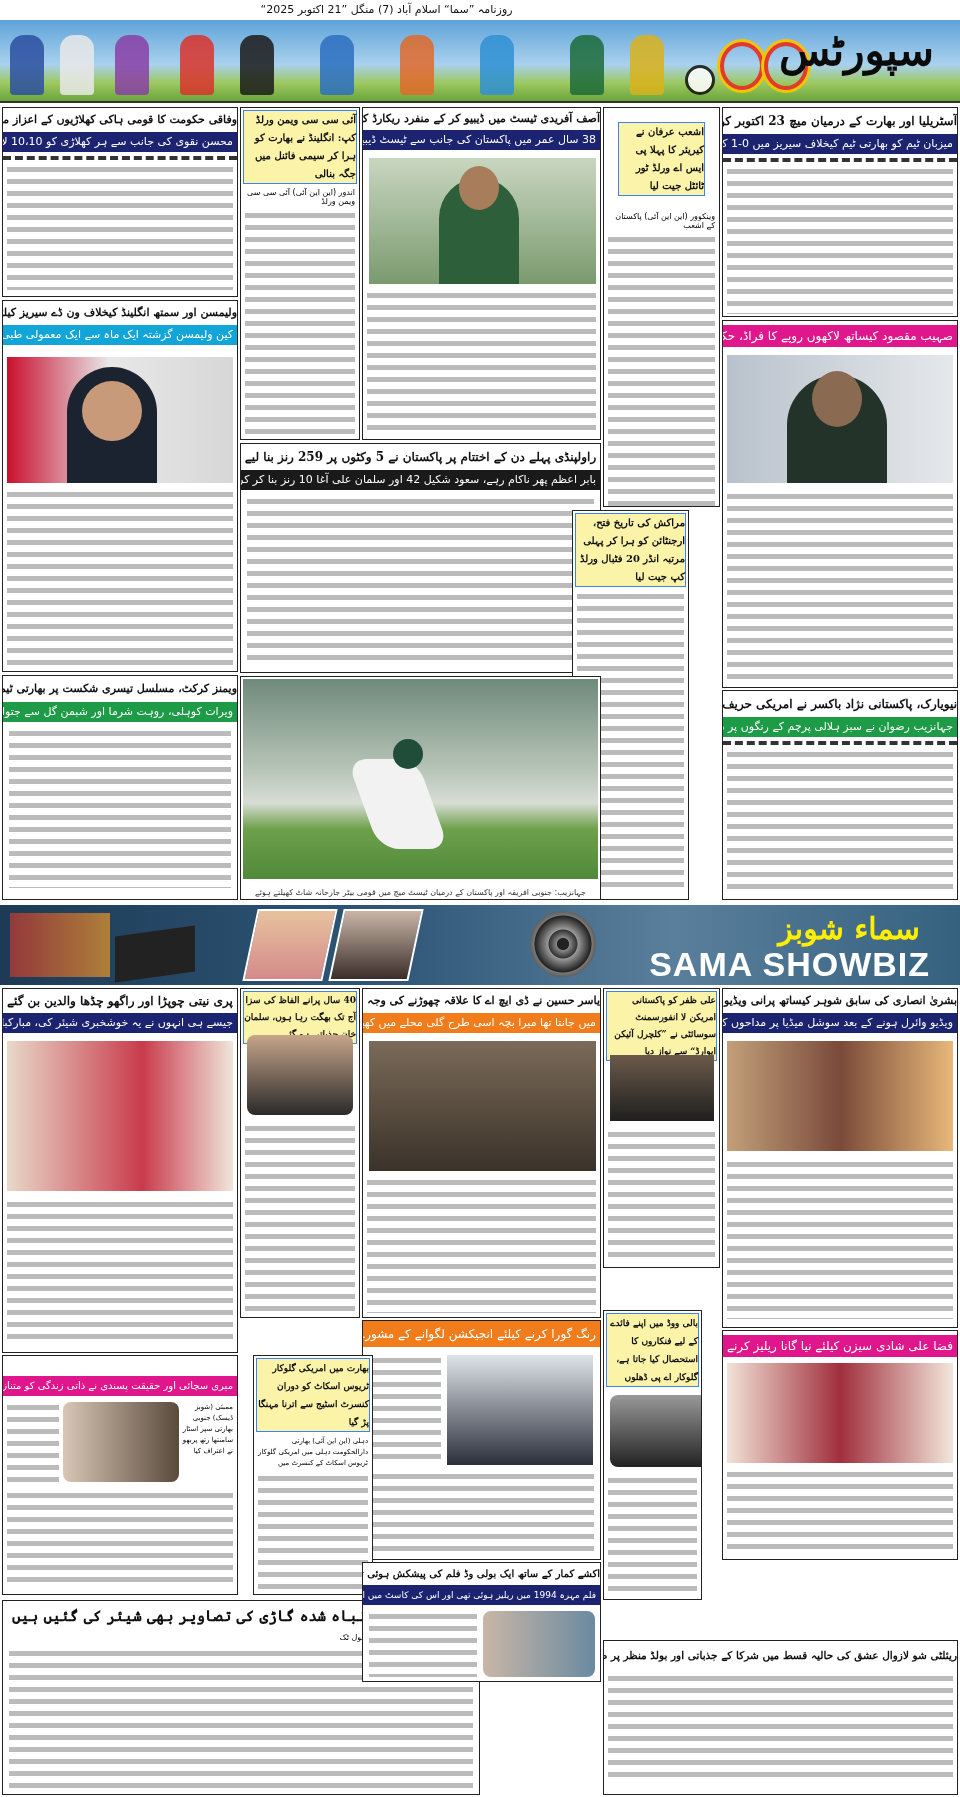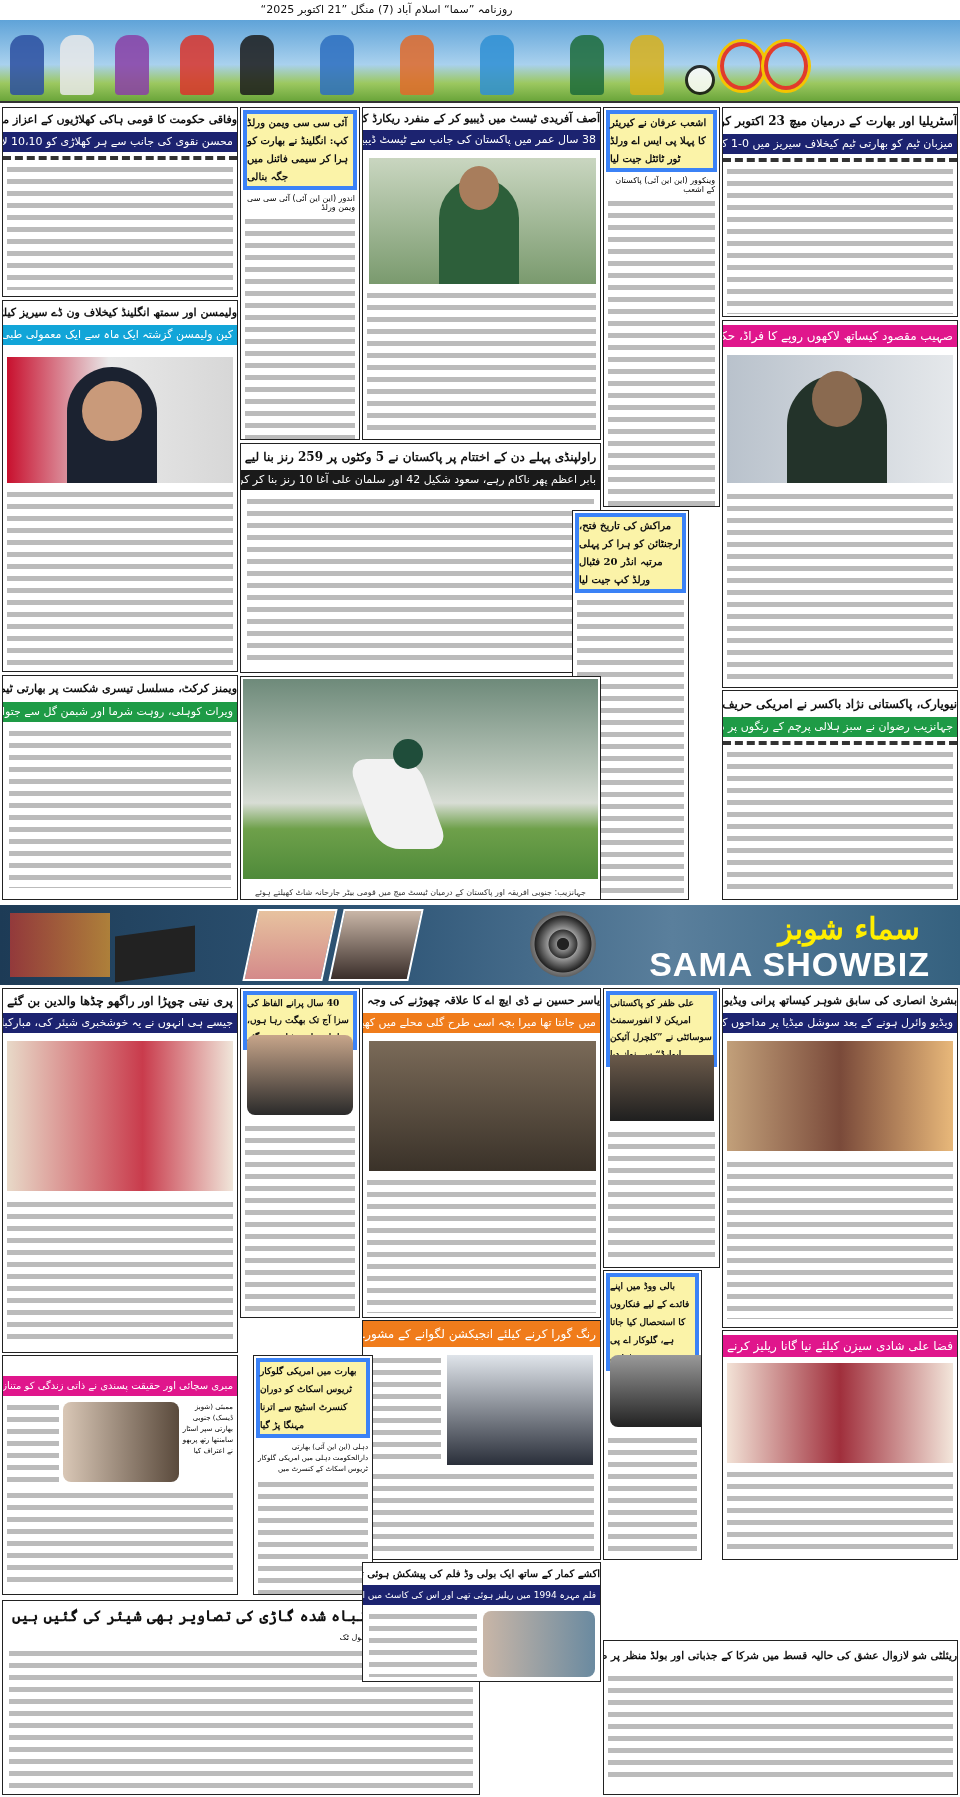--- a/index.html
+++ b/index.html
@@ -13,21 +13,21 @@
   .sports-rings span { position: absolute; top: 0; width: 44px; height: 48px; border-radius: 50%; border: 4px solid #e23b2b; box-shadow: 0 0 0 3px #f5c400; }
   .col { border: 1.5px solid #222; background: #fff; overflow: hidden; }
   .head { font-family: "DejaVu Serif", serif; font-weight: bold; color: #111; text-align: center; white-space: nowrap; overflow: hidden; }
   .strap { color: #fff; font-size: 11px; line-height: 20px; text-align: center; white-space: nowrap; overflow: hidden; padding: 0 4px; }
   .navy { background: #1c2370; }
   .cyan { background: #12a5d8; }
   .green { background: #1e9b46; }
   .magenta { background: #e0168c; }
   .orange { background: #f07c1b; }
   .black { background: #1a1a1a; }
-  .yellowbox { background: #fbf3a8; border: 4px solid #3b82f6; text-align: left; font-family: "DejaVu Serif", serif; font-weight: bold; font-size: 12px; line-height: 20px; color: #111; }
+  .yellowbox { background: #fbf3a8; border: 1px solid #3b82f6; text-align: right; font-family: "DejaVu Serif", serif; font-weight: bold; font-size: 12px; line-height: 20px; color: #111; }
   .dash { border-top: 4px dashed #333; height: 0; }
   .body-text { font-size: 8px; line-height: 12px; color: #333; text-align: justify; background: repeating-linear-gradient(180deg, #fff 0, #fff 3px, #bbb 3px, #bbb 8px, #fff 8px, #fff 12px); }
   .photo { overflow: hidden; position: absolute; }
   .caption { font-size: 8px; color: #333; text-align: center; }
   .showbiz-banner { top: 905px; left: 0; width: 960px; height: 80px; background: linear-gradient(90deg, #1d3b56 0%, #2f5677 40%, #5a7f9c 70%, #35617f 100%); overflow: hidden; }
   .sb-urdu { position: absolute; right: 40px; top: 6px; font-family: "DejaVu Serif", serif; font-size: 30px; color: #ffee00; font-weight: bold; }
   .sb-eng { position: absolute; right: 30px; top: 40px; font-family: "Liberation Sans", sans-serif; font-size: 34px; font-weight: bold; color: #fff; letter-spacing: 1px; direction: ltr; }
   .reel { position: absolute; left: 530px; top: 6px; width: 66px; height: 66px; border-radius: 50%; background: radial-gradient(circle, #222 12%, #888 14%, #333 30%, #999 32%, #222 60%, #777 62%, #111 100%); }
   .portrait { position: absolute; top: 4px; height: 72px; transform: skewX(-12deg); border: 2px solid #fff; }
 </style>
@@ -45,31 +45,32 @@
   <div class="figure" style="left:320px;background:#2d6fbf"></div>
   <div class="figure" style="left:400px;background:#e06a2a"></div>
   <div class="figure" style="left:480px;background:#2f8fd4"></div>
   <div class="figure" style="left:570px;background:#1c6b3a"></div>
   <div class="figure" style="left:630px;background:#d9b21b"></div>
   <div class="figure" style="left:685px;width:30px;height:30px;border-radius:50%;background:#fff;border:3px solid #111"></div>
   <div class="sports-rings">
       <span style="left:0"></span>
       <span style="left:44px"></span>
     </div>
+  <div class="sports-title">سپورٹس</div>
 </div>
 
 <div class="abs col" style="left:722px;top:107px;width:236px;height:210px">
   <div class="head" style="font-size:12px;line-height:26px">آسٹریلیا اور بھارت کے درمیان میچ 23 اکتوبر کو کھیلا جائے گا</div>
   <div class="strap navy">میزبان ٹیم کو بھارتی ٹیم کیخلاف سیریز میں 0-1 کی برتری حاصل ہے، رپورٹ</div>
   <div class="dash" style="margin-top:4px"></div>
   <div class="body-text" style="height:148px;margin:4px"></div>
 </div>
 
 <div class="abs col" style="left:603px;top:107px;width:117px;height:400px">
-  <div class="yellowbox" style="margin:2px;font-size:10px;line-height:18px;white-space:normal">اشعب عرفان نے کیریئر کا پہلا پی ایس اے ورلڈ ٹور ٹائٹل جیت لیا</div>
+  <div class="yellowbox" style="margin:14px;font-size:10px;line-height:18px;white-space:normal">اشعب عرفان نے کیریئر کا پہلا پی ایس اے ورلڈ ٹور ٹائٹل جیت لیا</div>
   <div style="font-size:8px;padding:2px 4px">وینکوور (این این آئی) پاکستان کے اشعب</div>
   <div class="body-text" style="height:320px;margin:2px 4px"></div>
 </div>
 
 <div class="abs col" style="left:362px;top:107px;width:239px;height:333px">
   <div class="head" style="font-size:11px;line-height:22px">آصف آفریدی ٹیسٹ میں ڈیبیو کر کے منفرد ریکارڈ کی فہرست میں شامل</div>
   <div class="strap navy">38 سال عمر میں پاکستان کی جانب سے ٹیسٹ ڈیبیو کرنے والے سب سے عمر رسیدہ کھلاڑی بن گئے</div>
   <div class="photo" style="left:6px;top:50px;width:227px;height:126px;background:linear-gradient(180deg,#c9d6c0,#7a9a6e);">
     <div style="position:absolute;left:70px;top:20px;width:80px;height:110px;border-radius:40px 40px 0 0;background:#2d5f3a"></div>
     <div style="position:absolute;left:90px;top:8px;width:40px;height:44px;border-radius:50%;background:#a87d5c"></div>
@@ -177,21 +178,21 @@
   <div class="body-text" style="position:absolute;left:4px;right:4px;top:140px;height:134px"></div>
 </div>
 
 <div class="abs col" style="left:722px;top:988px;width:236px;height:340px">
   <div class="head" style="font-size:11px;line-height:24px">بشریٰ انصاری کی سابق شوہر کیساتھ پرانی ویڈیو وائرل، نئی بحث چھڑ گئی</div>
   <div class="strap navy">ویڈیو وائرل ہونے کے بعد سوشل میڈیا پر مداحوں کے ملے جلے ردعمل سامنے آ رہے ہیں</div>
   <div class="photo" style="left:4px;top:52px;width:226px;height:110px;background:linear-gradient(90deg,#c2a07a,#7a4a3a 50%,#e8b87a)"></div>
   <div class="body-text" style="position:absolute;left:4px;right:4px;top:170px;height:160px"></div>
 </div>
 
-<div class="abs col" style="left:603px;top:1270px;width:99px;height:290px">
+<div class="abs col" style="left:603px;top:1310px;width:99px;height:290px">
   <div class="yellowbox" style="margin:2px;font-size:9px;line-height:18px;white-space:normal">بالی ووڈ میں اپنے فائدے کے لیے فنکاروں کا استحصال کیا جاتا ہے، گلوکار اے پی ڈھلوں</div>
   <div class="photo" style="left:6px;top:84px;width:104px;height:72px;border-radius:8px;background:linear-gradient(180deg,#999,#222)"></div>
   <div class="body-text" style="position:absolute;left:4px;right:4px;top:164px;height:120px"></div>
 </div>
 
 <div class="abs col" style="left:362px;top:1320px;width:239px;height:240px">
   <div class="strap orange" style="font-size:12px;line-height:26px">رنگ گورا کرنے کیلئے انجیکشن لگوانے کے مشورے ملے، حارث وحید</div>
   <div class="photo" style="left:84px;top:34px;width:146px;height:110px;background:linear-gradient(180deg,#dfe4ea,#2a2f3a)"></div>
   <div class="body-text" style="position:absolute;left:6px;top:34px;width:72px;height:110px"></div>
   <div class="body-text" style="position:absolute;left:6px;right:6px;top:150px;height:82px"></div>

